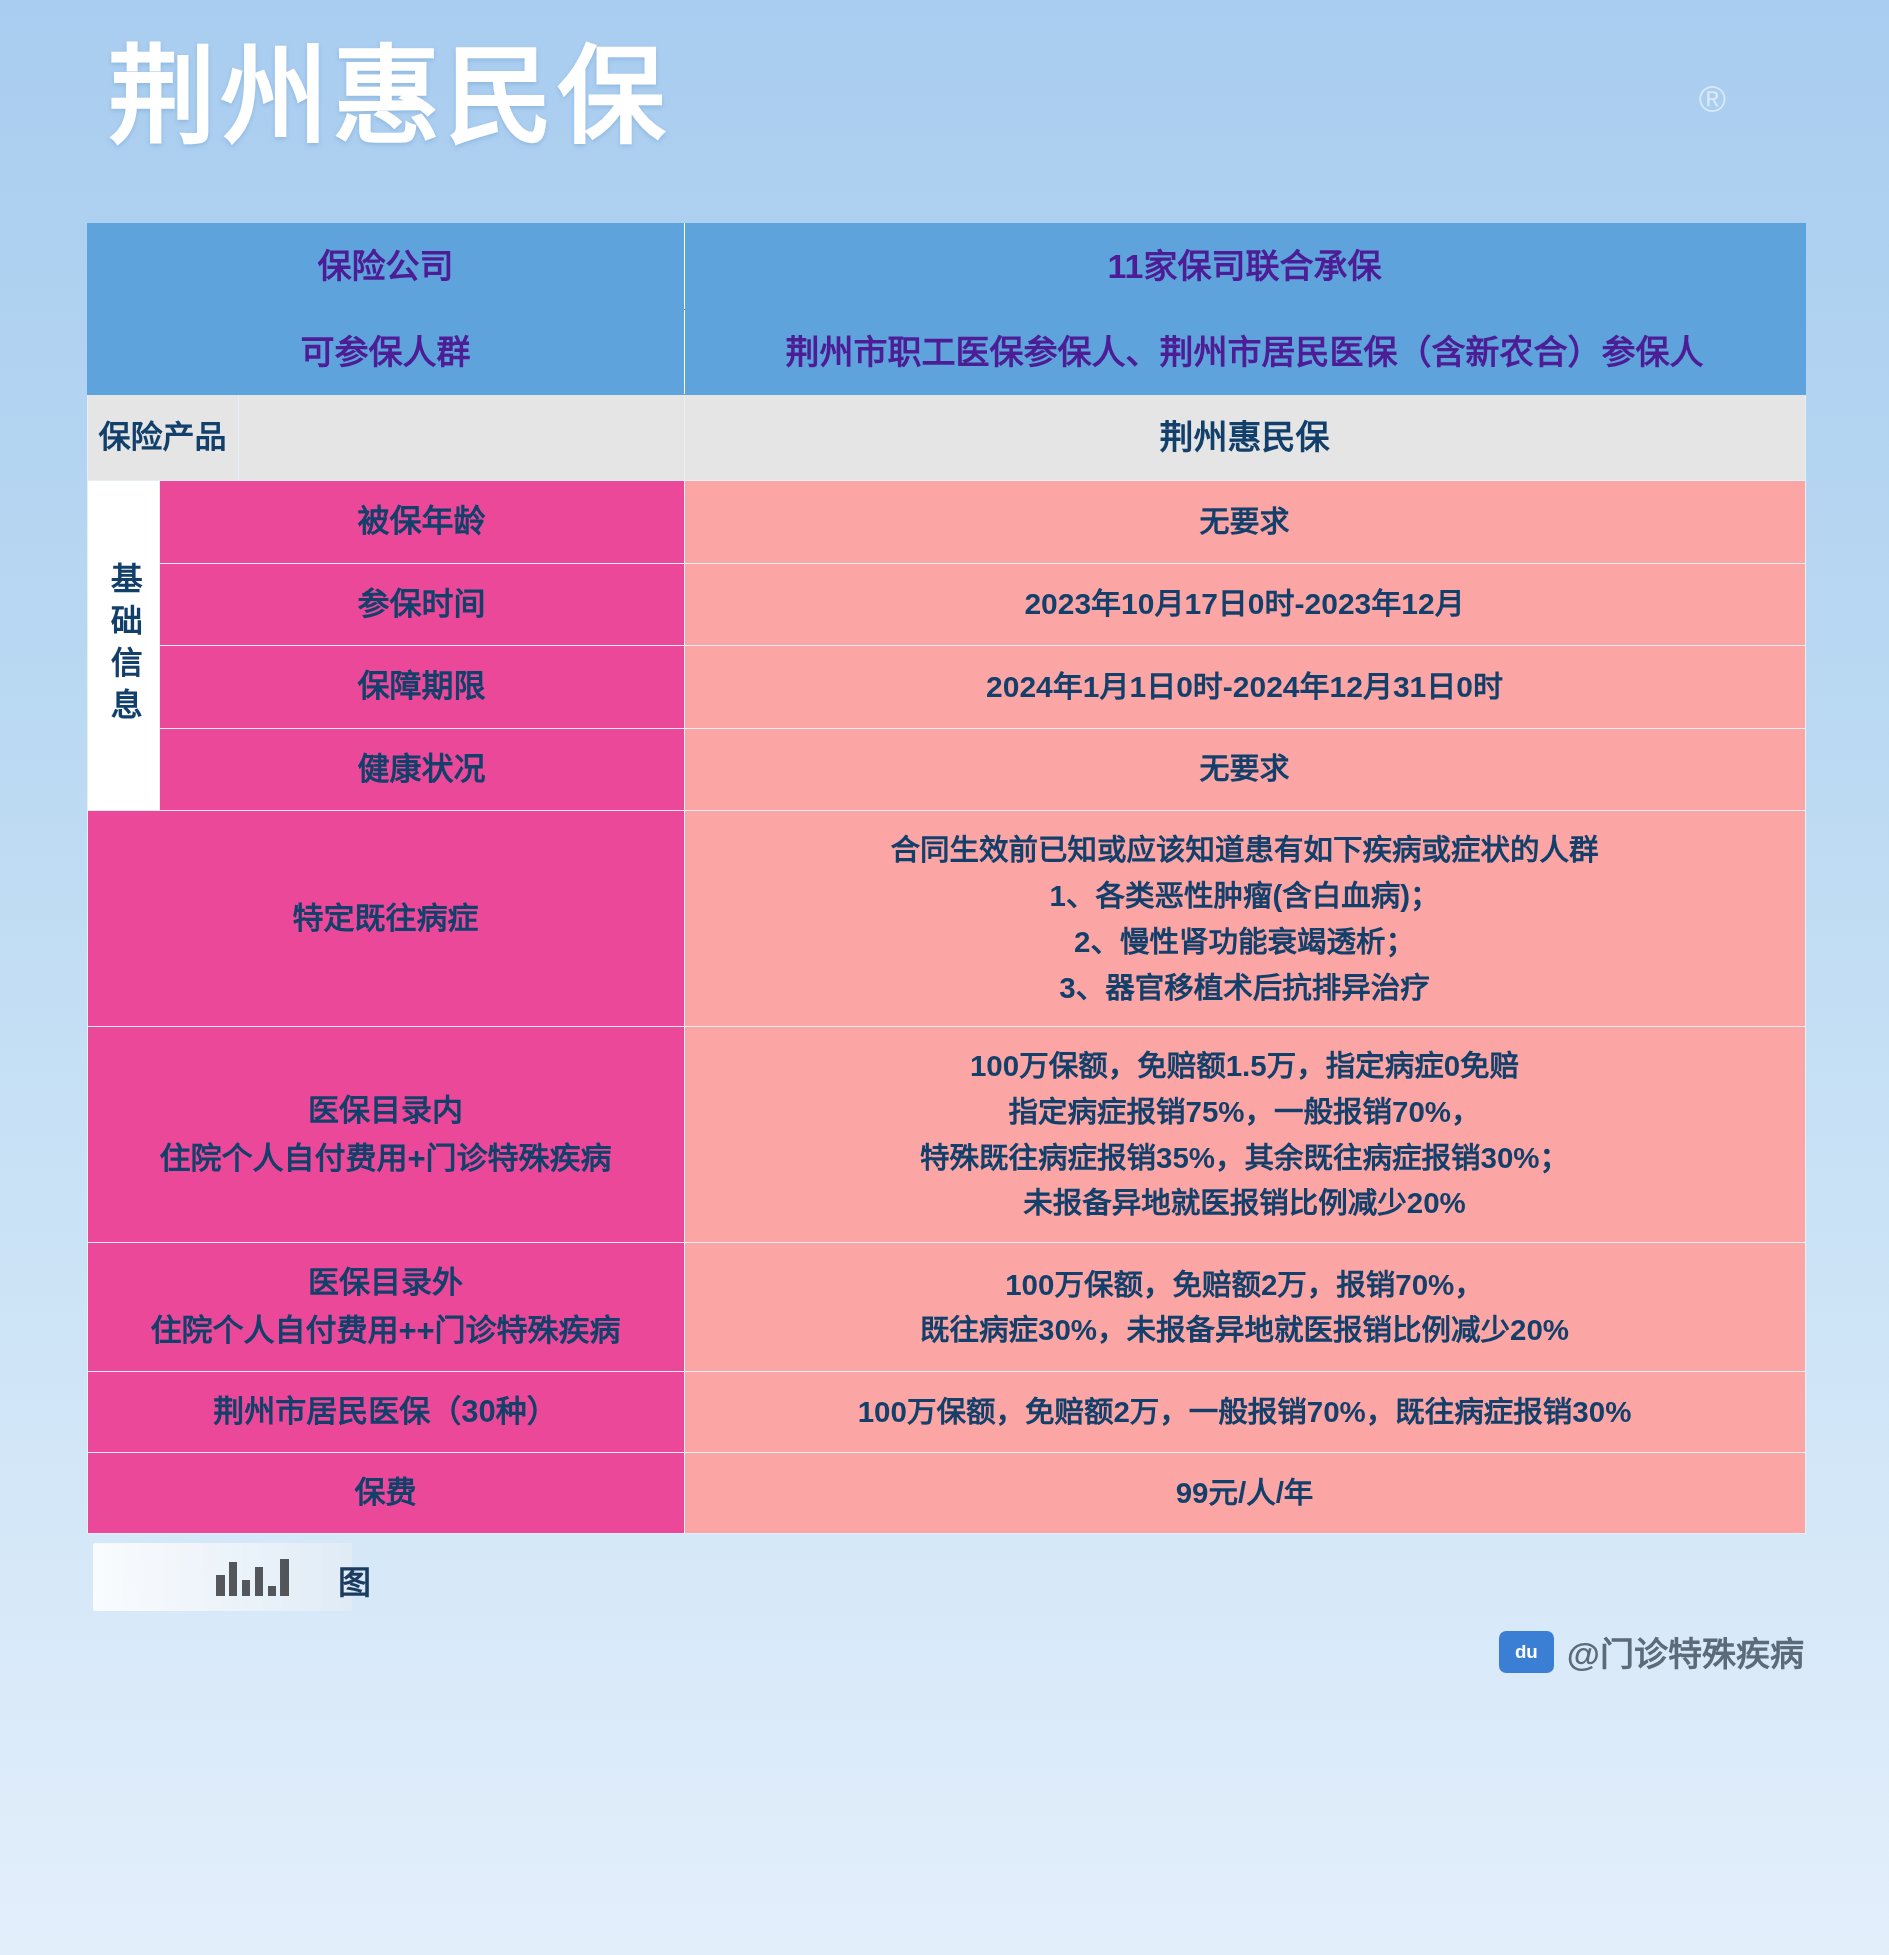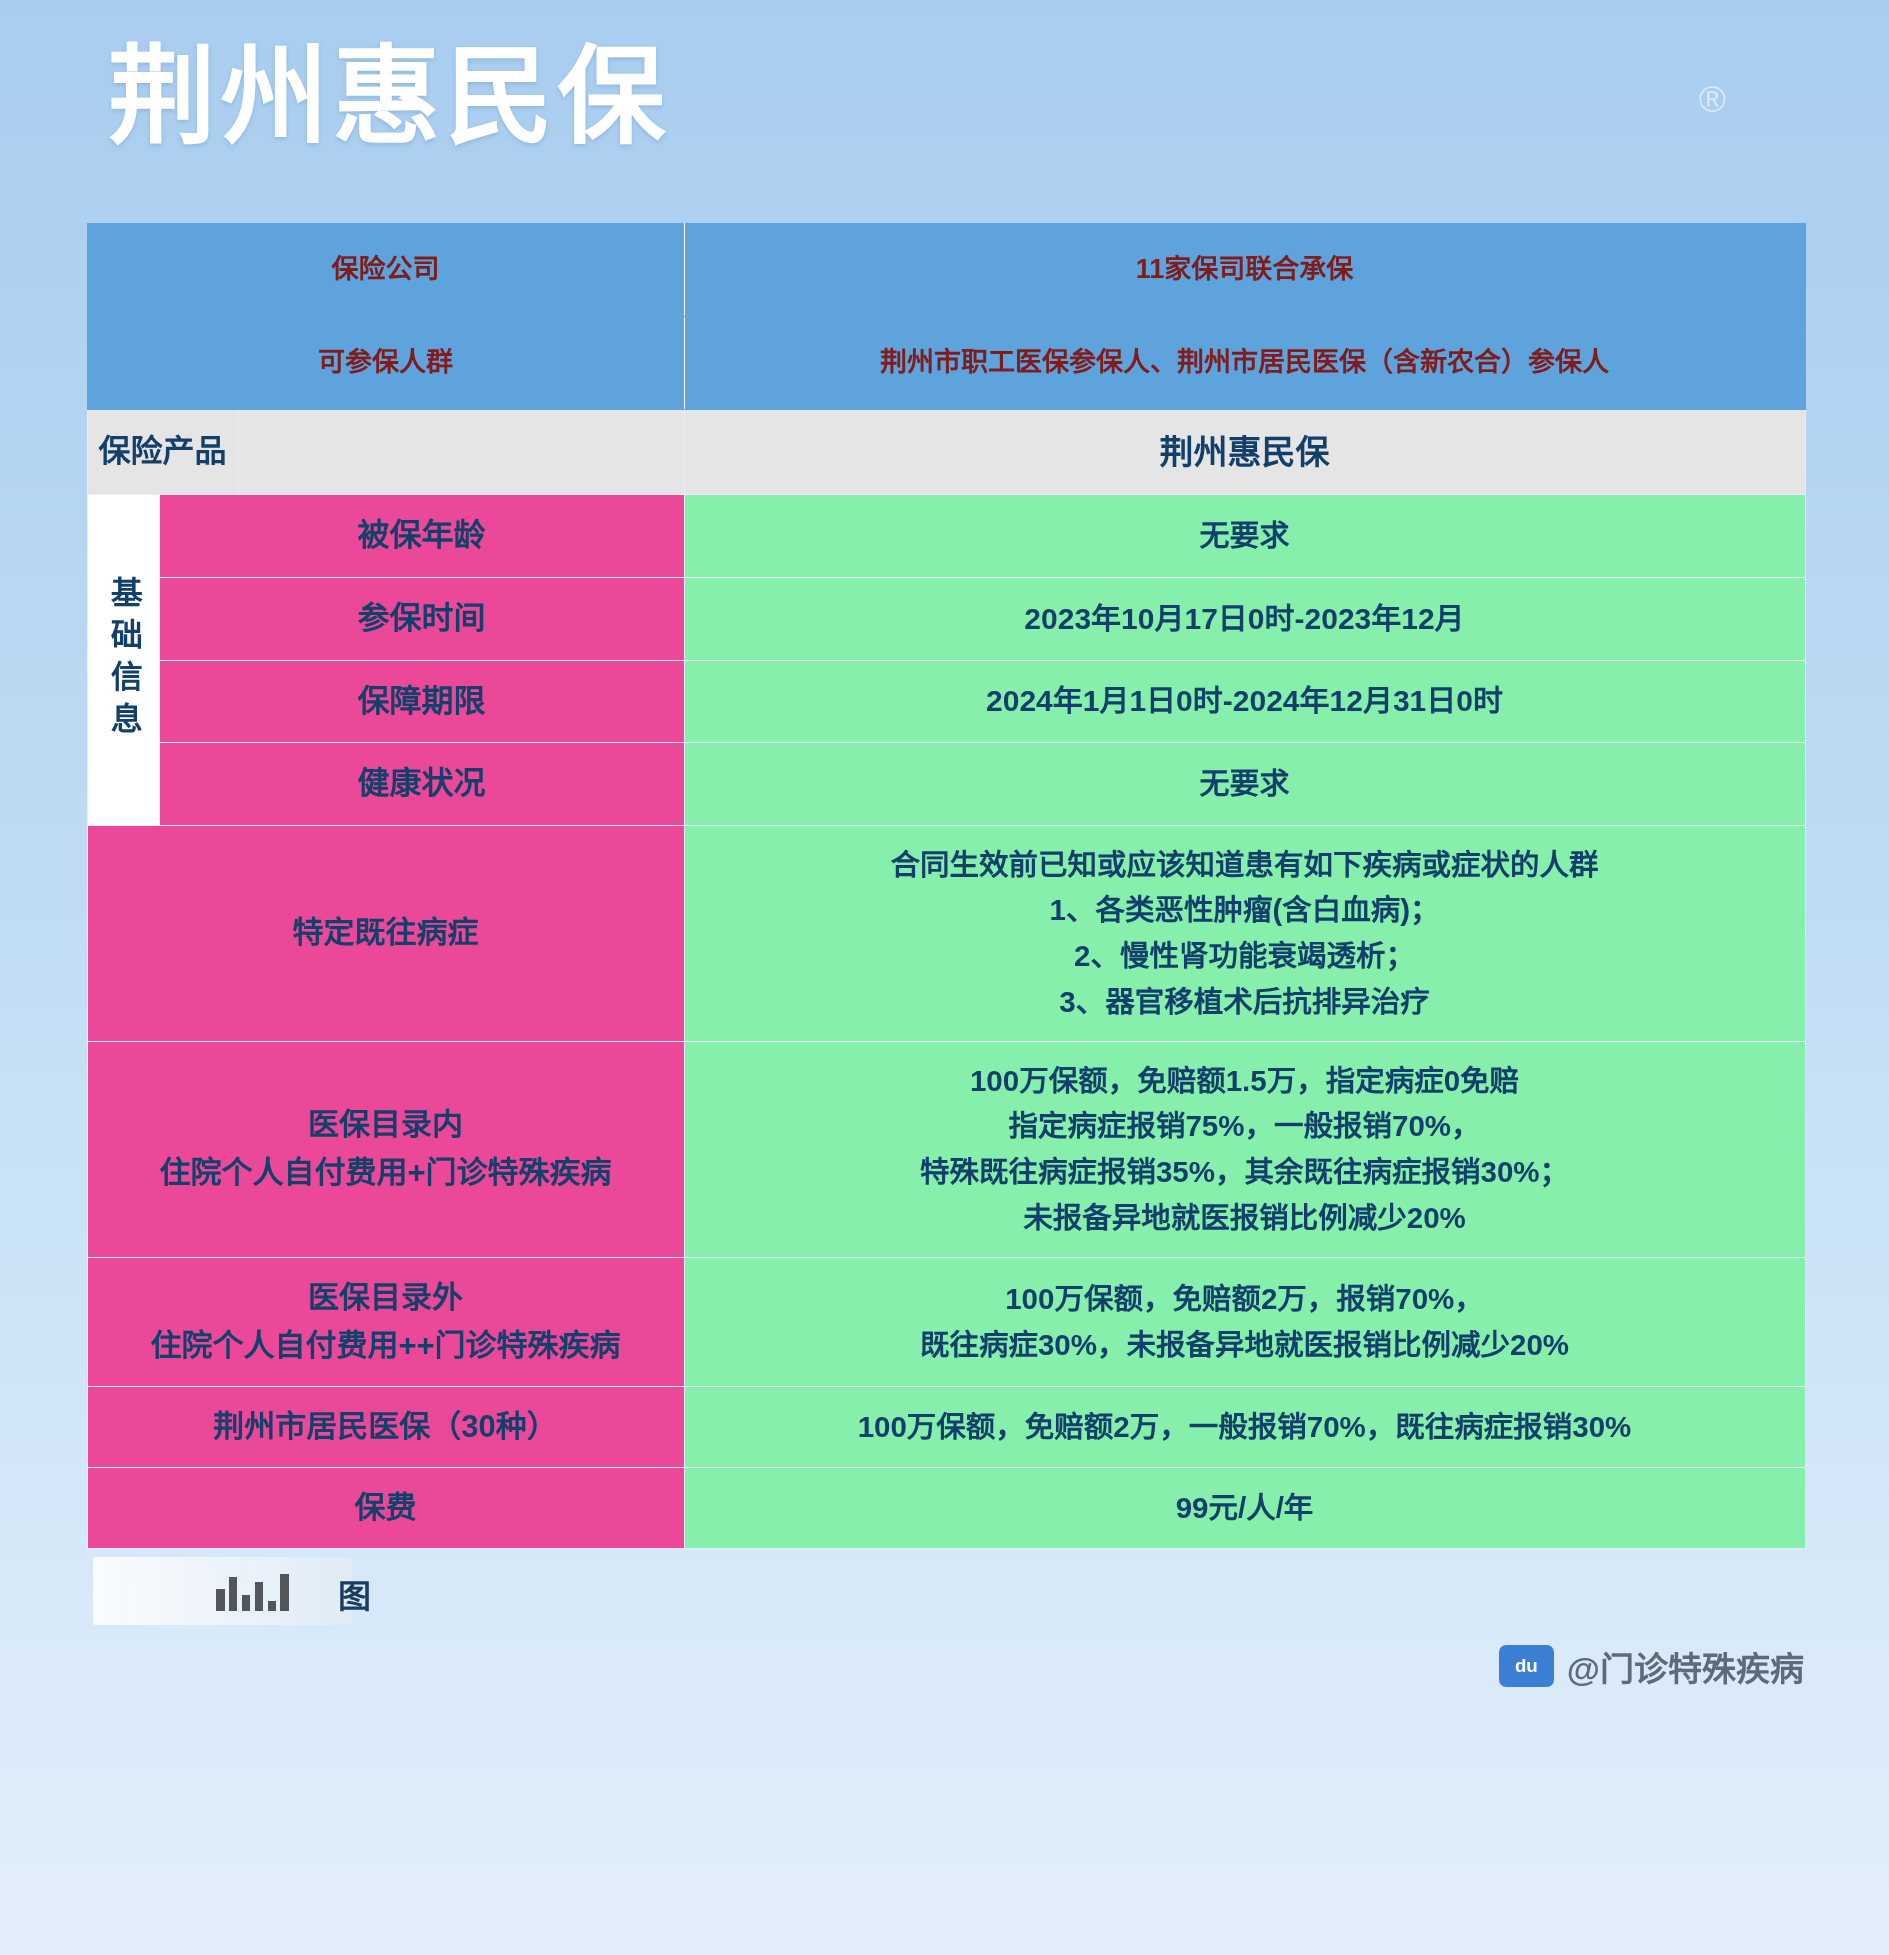--- a/index.html
+++ b/index.html
@@ -111,23 +111,23 @@
     vertical-align: middle;
     text-align: center;
     padding: 16px 10px;
     color: #13406b;
     font-weight: 700;
     line-height: 1.55;
   }
   
   tr.blue-row td {
     background: #5fa3dd;
-    color: #7f1d1d;
-    font-size: 27px;
-    padding: 25px 10px;
+    color: #4c1d95;
+    font-size: 34px;
+    padding: 16px 10px;
     border-color: #5fa3dd;
   }
   tr.blue-row td.label-cell {
     border-right: 1.4px solid #ffffff;
   }
   td.white-cell {
     background: #e5e5e5;
   }
   td.grey-cell {
     background: #ec4899;
@@ -145,21 +145,21 @@
   td.product-name {
     font-size: 34px;
     color: #123f6c;
   }
   td.row-label {
     font-size: 32px;
   }
   td.row-value {
     font-size: 30px;
     color: #16395c;
-    background: #86efac;
+    background: #fca5a5;
   }
   td.multi {
     font-size: 29.5px;
     line-height: 1.9;
   }
   td.label-multi {
     font-size: 31px;
     line-height: 1.7;
   }
   .cell-lines > div { white-space: nowrap; }

